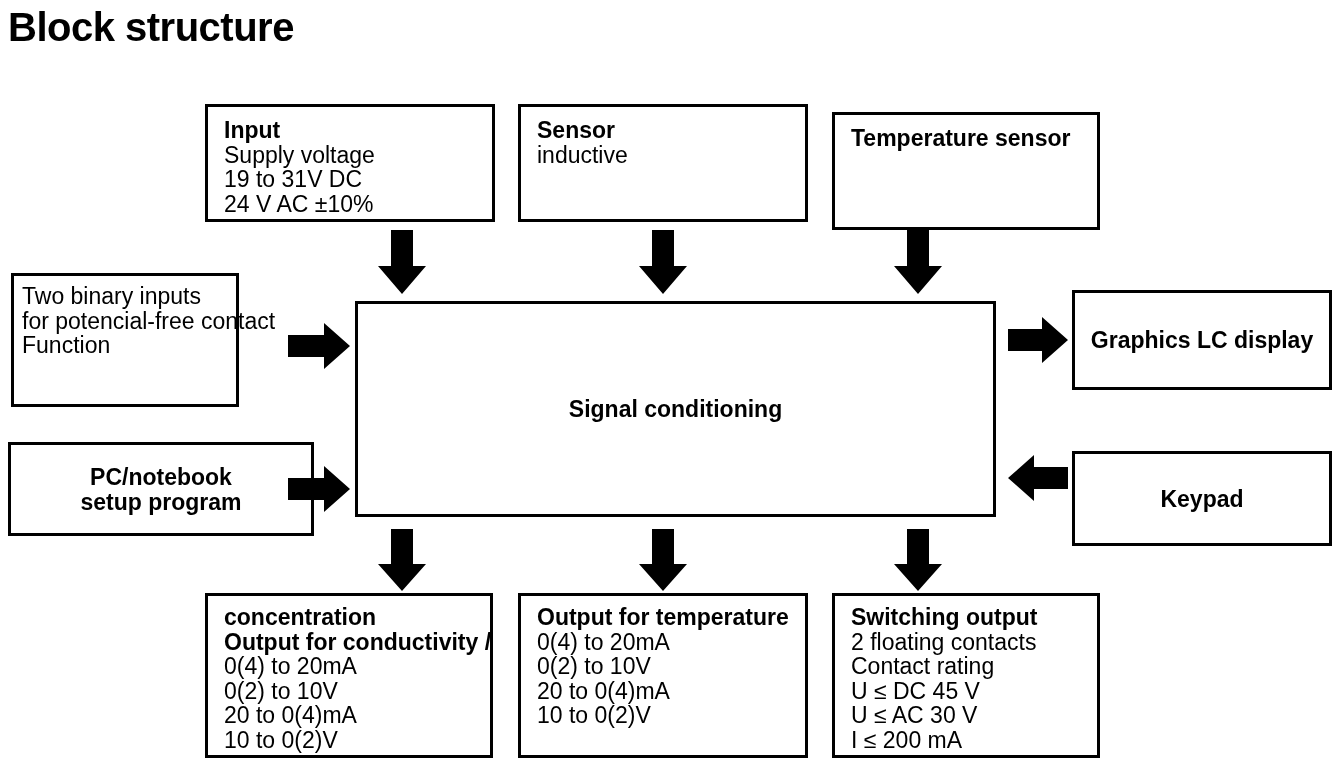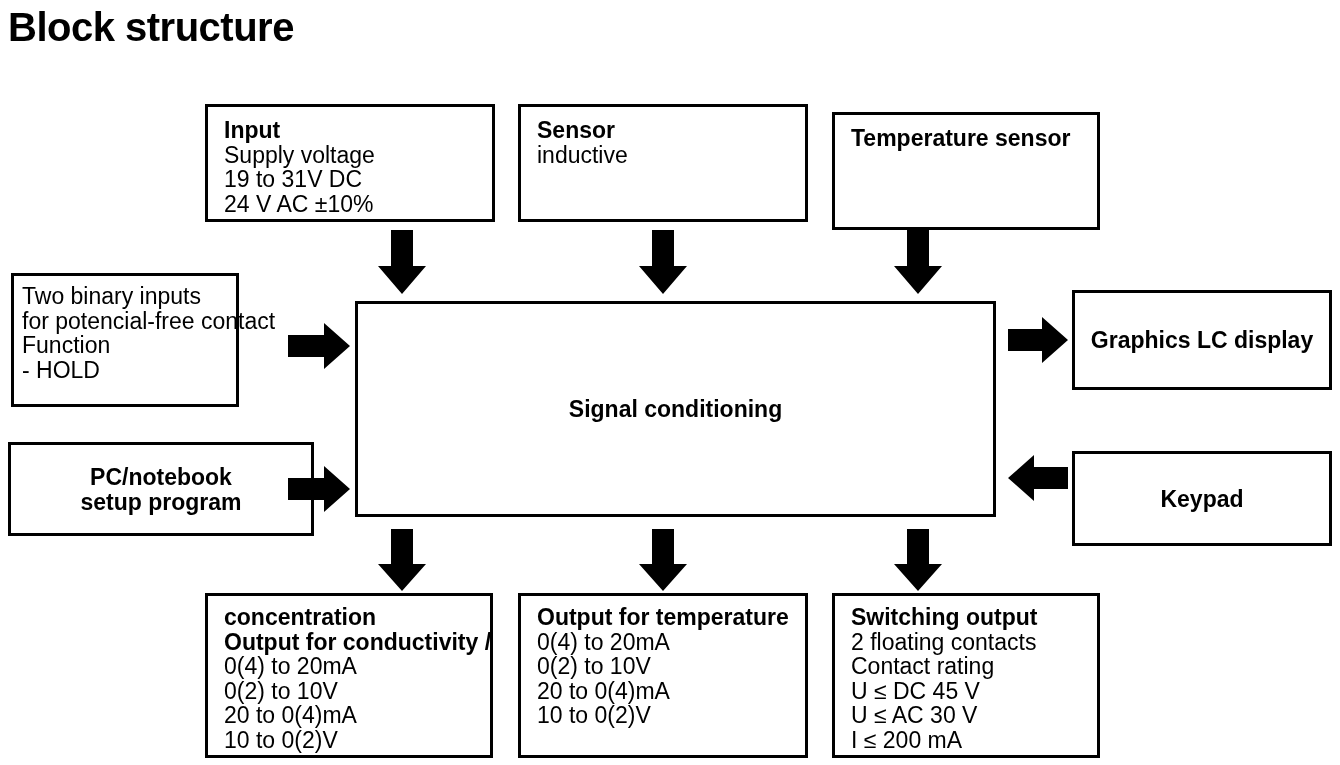--- a/index.html
+++ b/index.html
@@ -93,21 +93,20 @@
     <div class="inner">
       <div class="ln b">Temperature sensor</div>
     </div>
   </div>
 
   <div class="bx" style="left:11px; top:273px; width:228px; height:134px;">
     <div class="inner" style="left:8px; top:8px;">
       <div class="ln">Two binary inputs</div>
       <div class="ln">for potencial-free contact</div>
       <div class="ln">Function</div>
-      <div class="ln">- HOLD</div>
     </div>
   </div>
 
   <div class="bx center-txt mid-v" style="left:8px; top:442px; width:306px; height:94px;">
     <div class="inner">
       <div class="ln b">PC/notebook</div>
       <div class="ln b">setup program</div>
     </div>
   </div>
 

